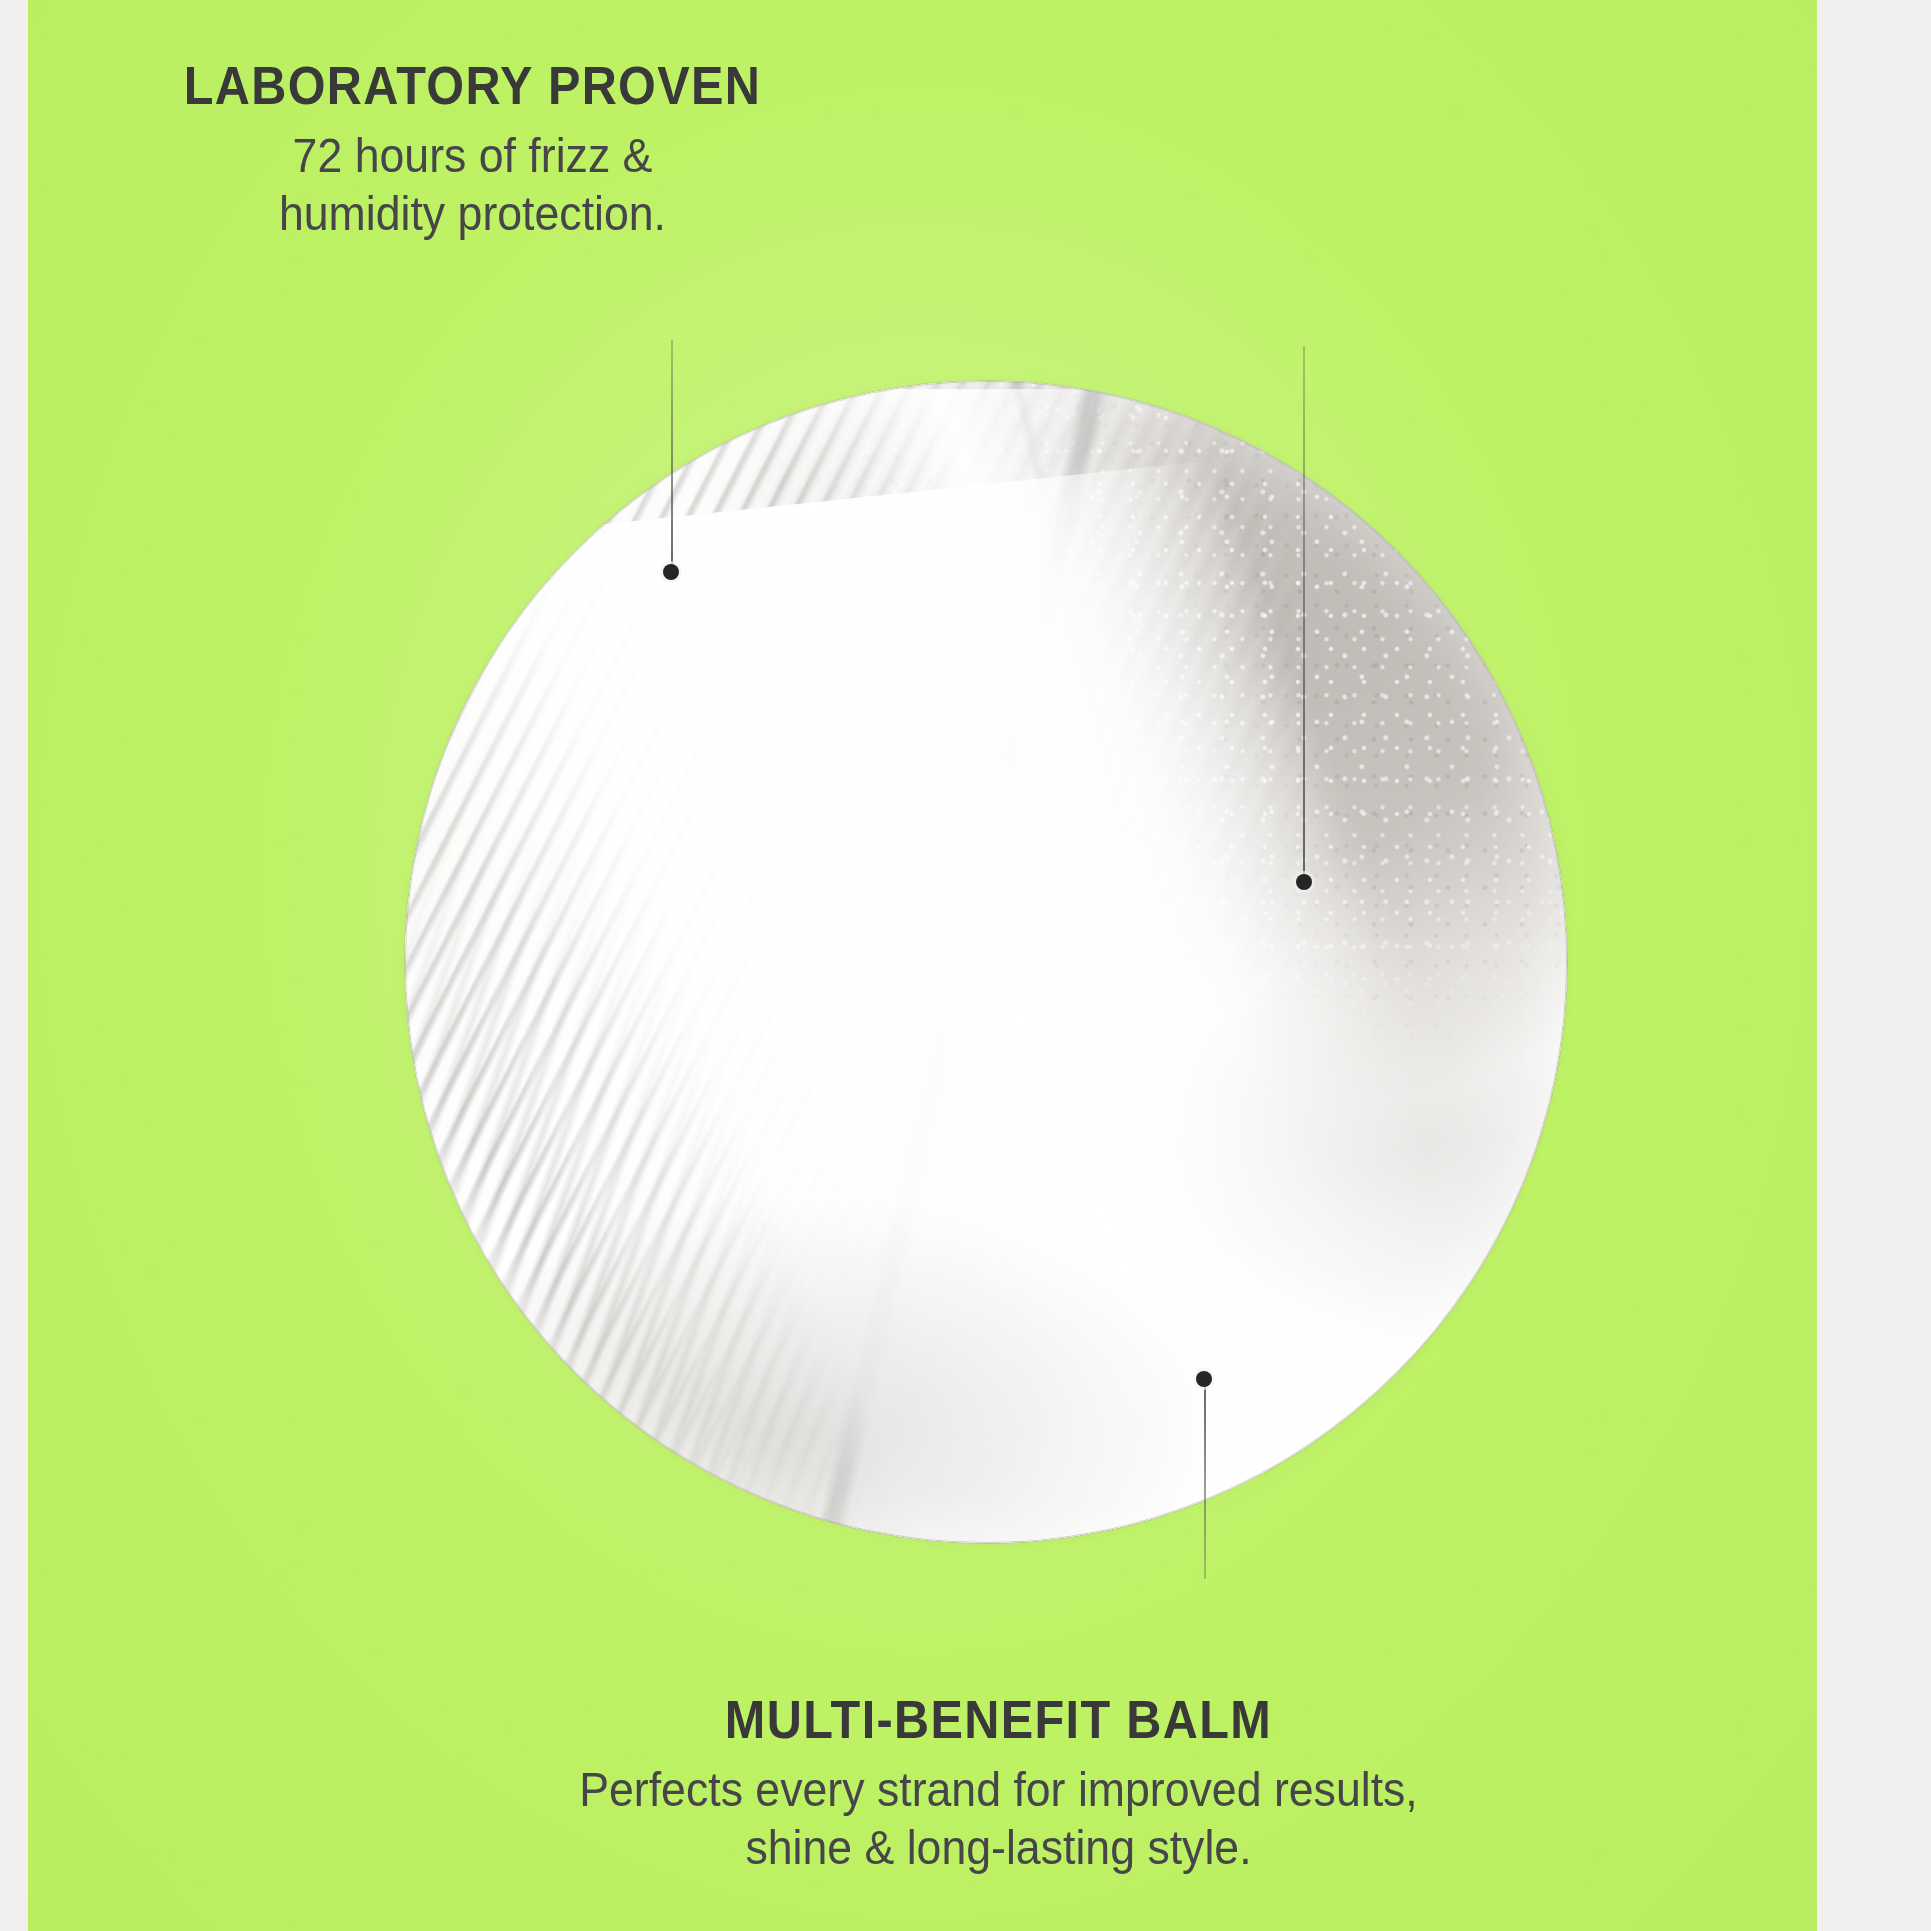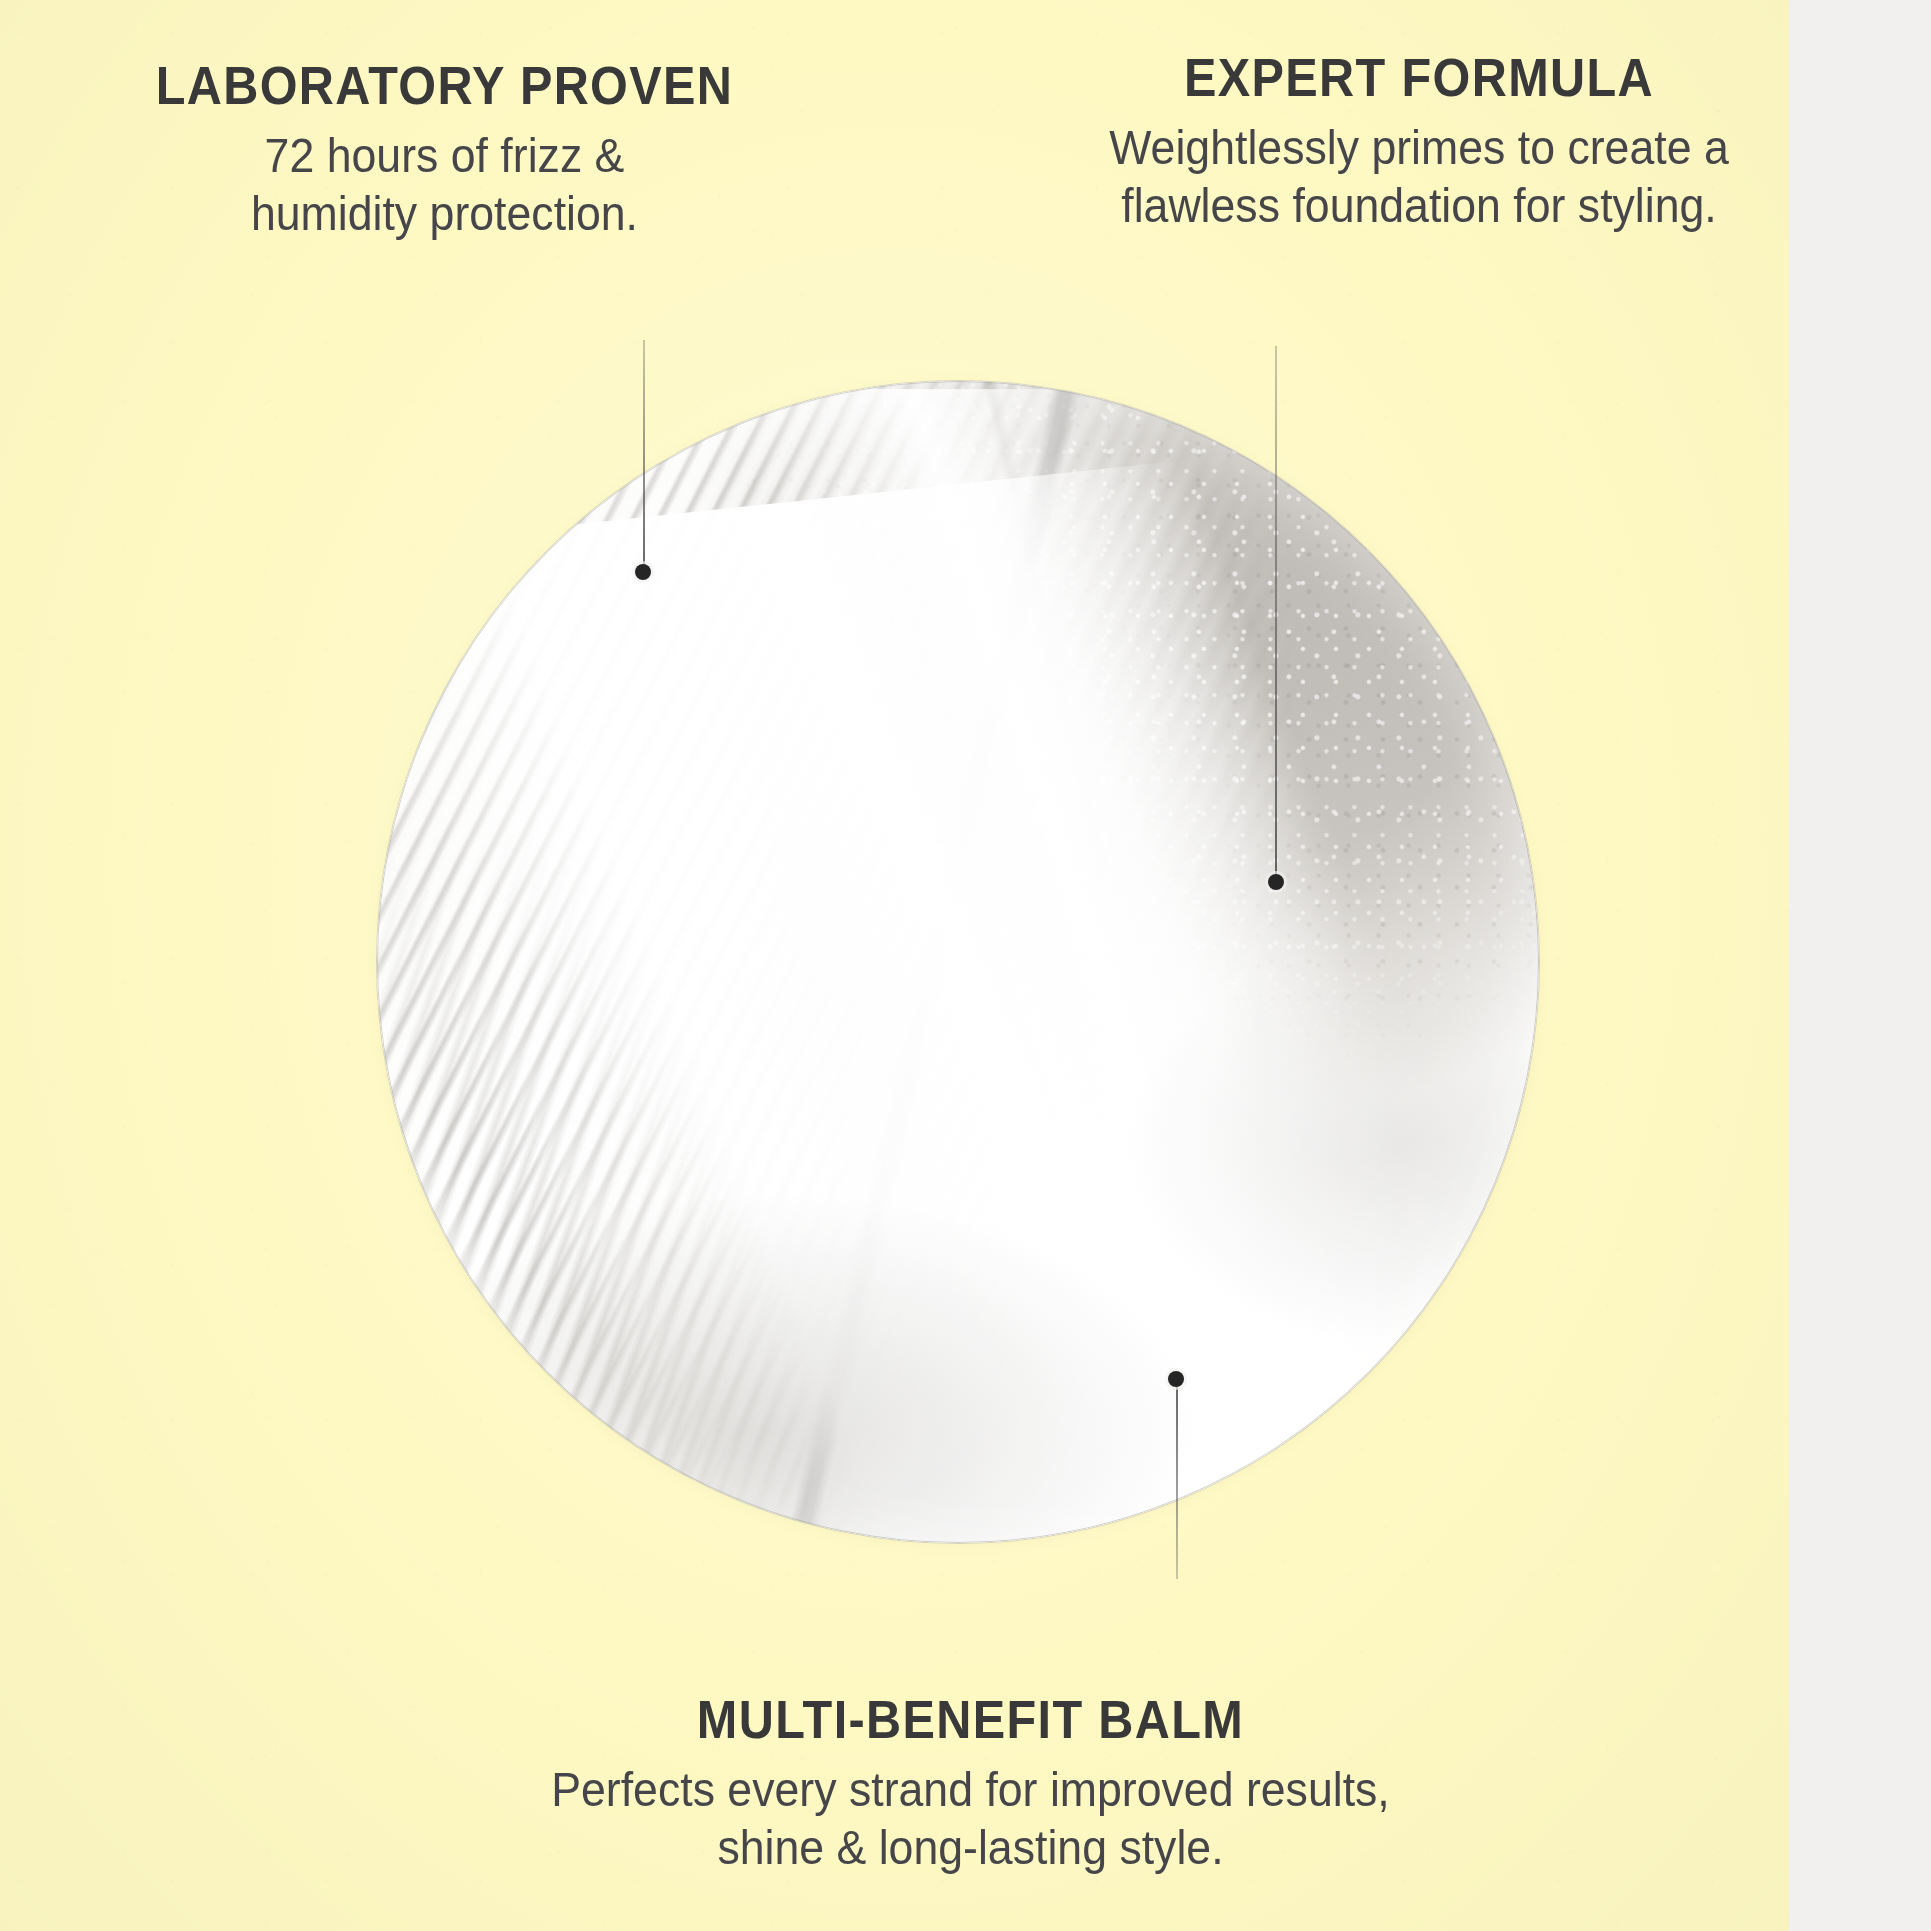--- a/index.html
+++ b/index.html
@@ -5,23 +5,24 @@
 <style>
   html, body {
     margin: 0;
     padding: 0;
     background: #f1f0ee;
   }
   .stage {
     position: relative;
     width: 1789px;
     height: 1931px;
-    background: #fef9c3;
+    background: #bef264;
     overflow: hidden;
     font-family: "Liberation Sans", "DejaVu Sans", sans-serif;
+    margin-left: 28px;
     -webkit-font-smoothing: antialiased;
   }
   
   .grain {
     position: absolute;
     inset: 0;
     pointer-events: none;
     background-image:
       radial-gradient(circle at 12% 22%, rgba(0,0,0,.020) 0 1.2px, rgba(0,0,0,0) 1.9px),
       radial-gradient(circle at 38% 61%, rgba(0,0,0,.018) 0 1.1px, rgba(0,0,0,0) 1.9px),
@@ -255,27 +256,20 @@
   <div class="dot" id="dot-balm"></div>
 
   <div class="callout" id="callout-lab">
     <div class="title">LABORATORY PROVEN</div>
     <div class="body">
       <span class="line">72 hours of frizz &amp;</span>
       <span class="line">humidity protection.</span>
     </div>
   </div>
 
-  <div class="callout" id="callout-expert">
-    <div class="title">EXPERT FORMULA</div>
-    <div class="body">
-      <span class="line">Weightlessly primes to create a</span>
-      <span class="line">flawless foundation for styling.</span>
-    </div>
-  </div>
 
   <div class="callout" id="callout-balm">
     <div class="title">MULTI-BENEFIT BALM</div>
     <div class="body">
       <span class="line">Perfects every strand for improved results,</span>
       <span class="line">shine &amp; long-lasting style.</span>
     </div>
   </div>
 
 </div>

